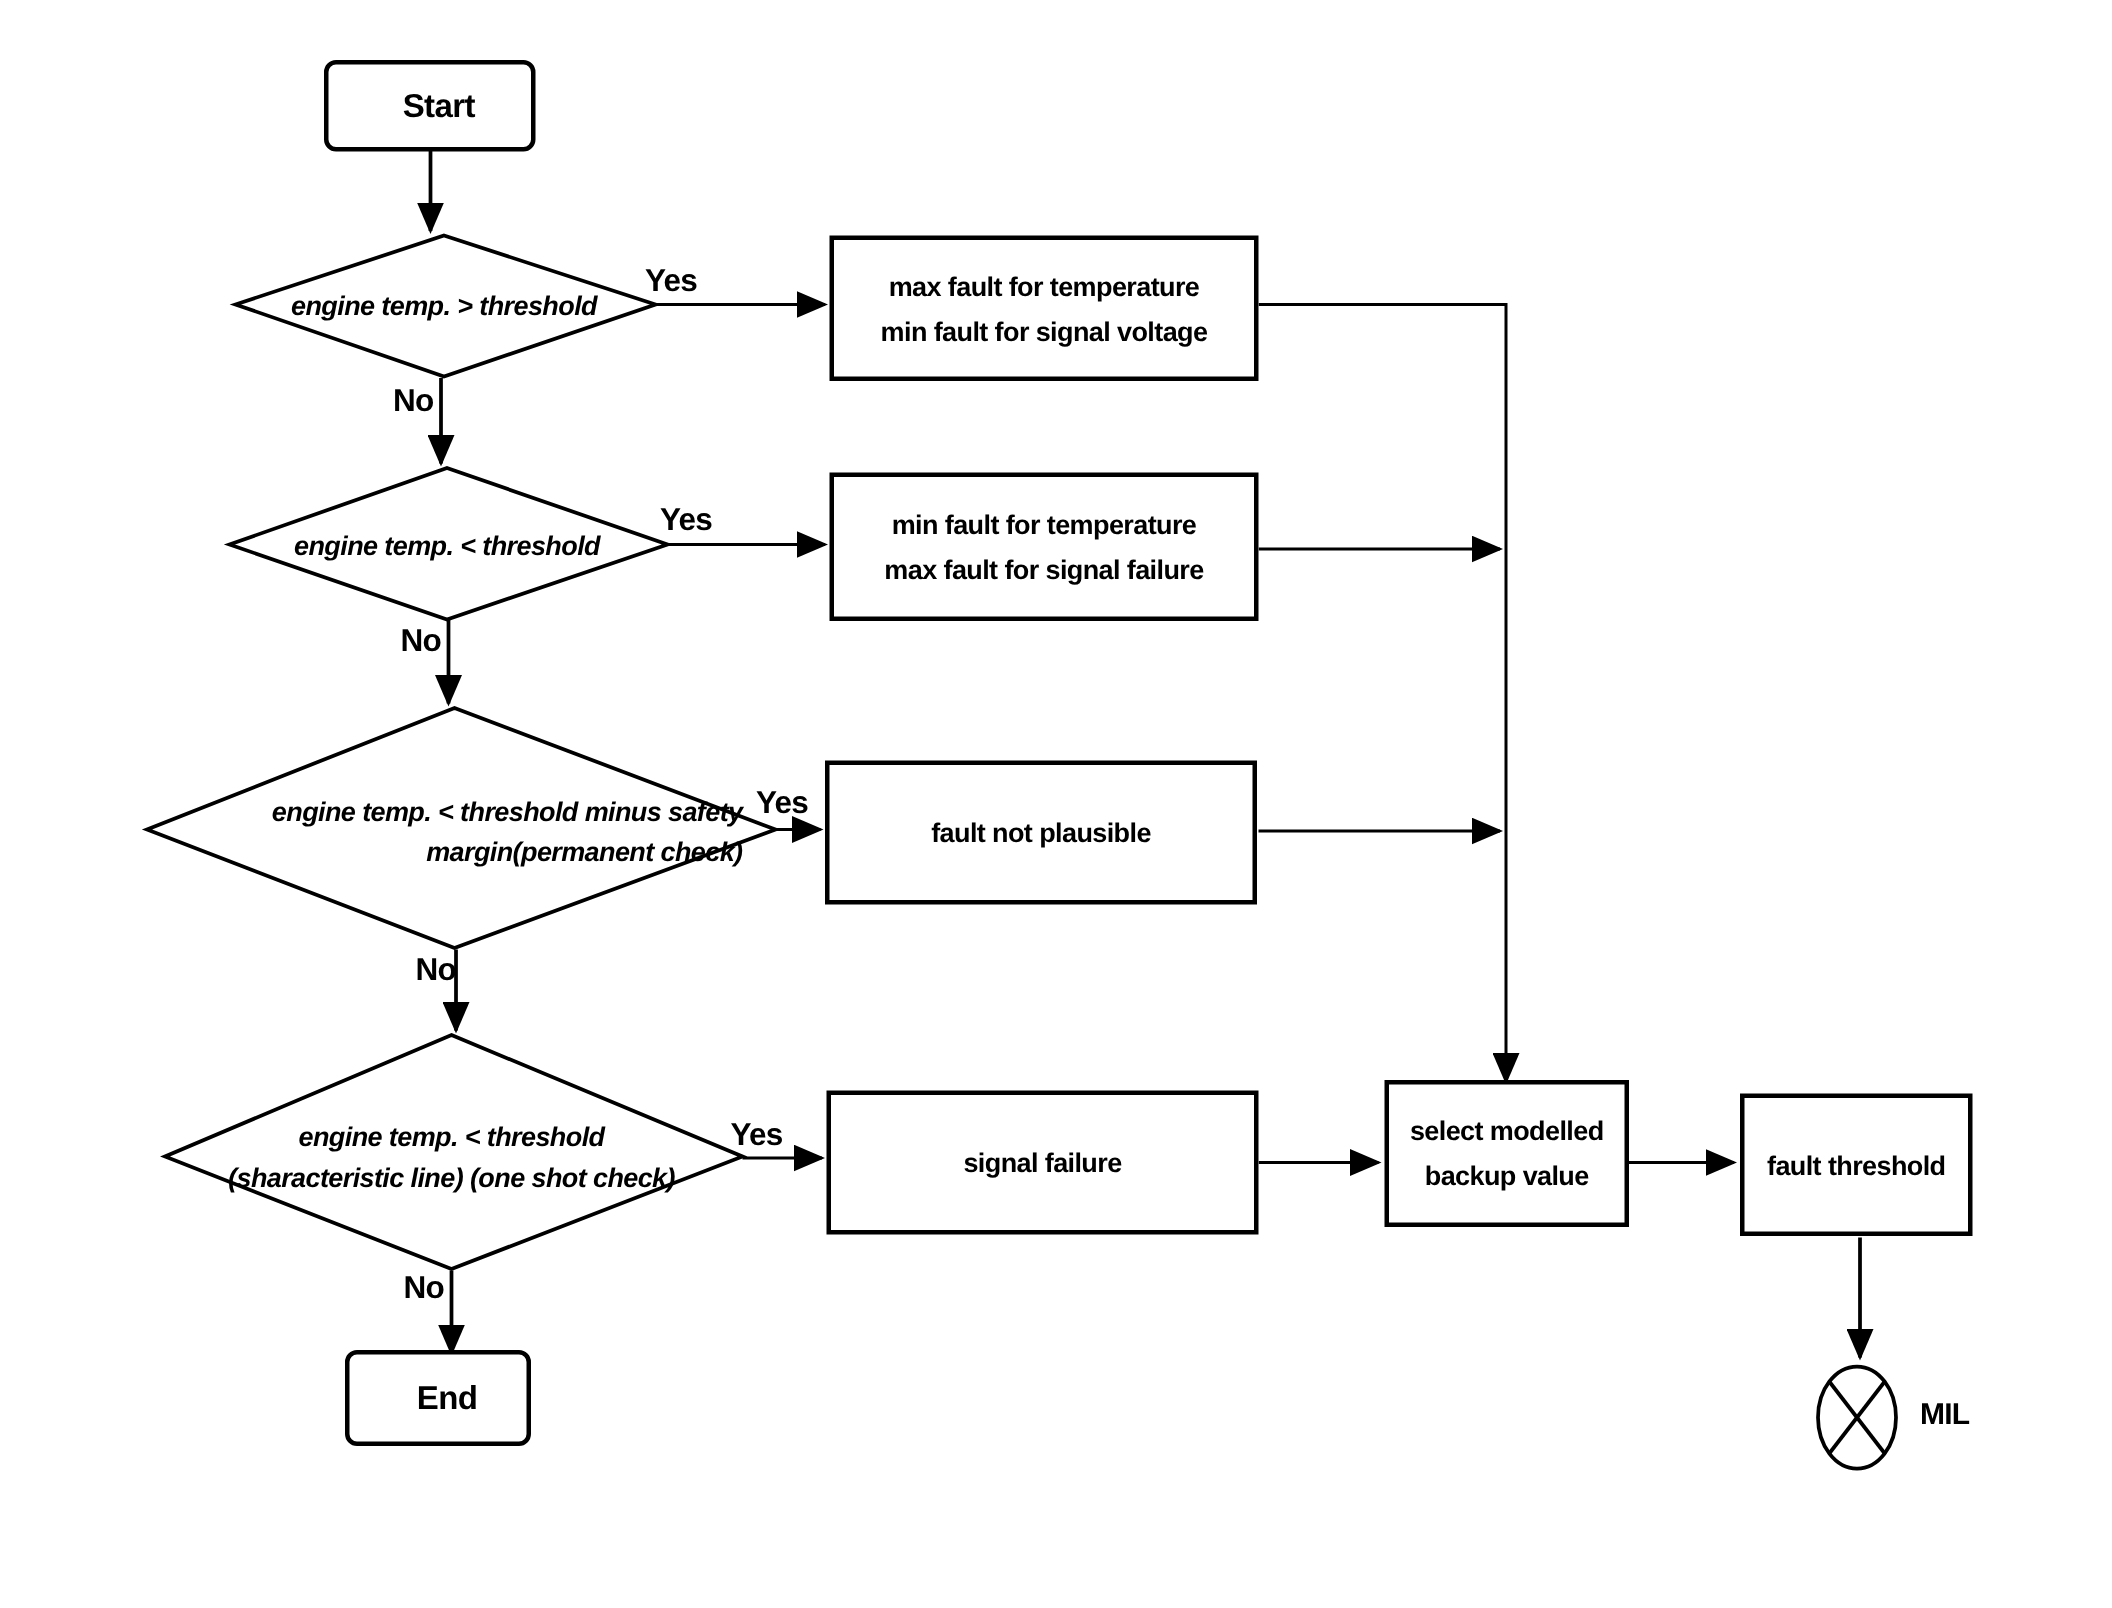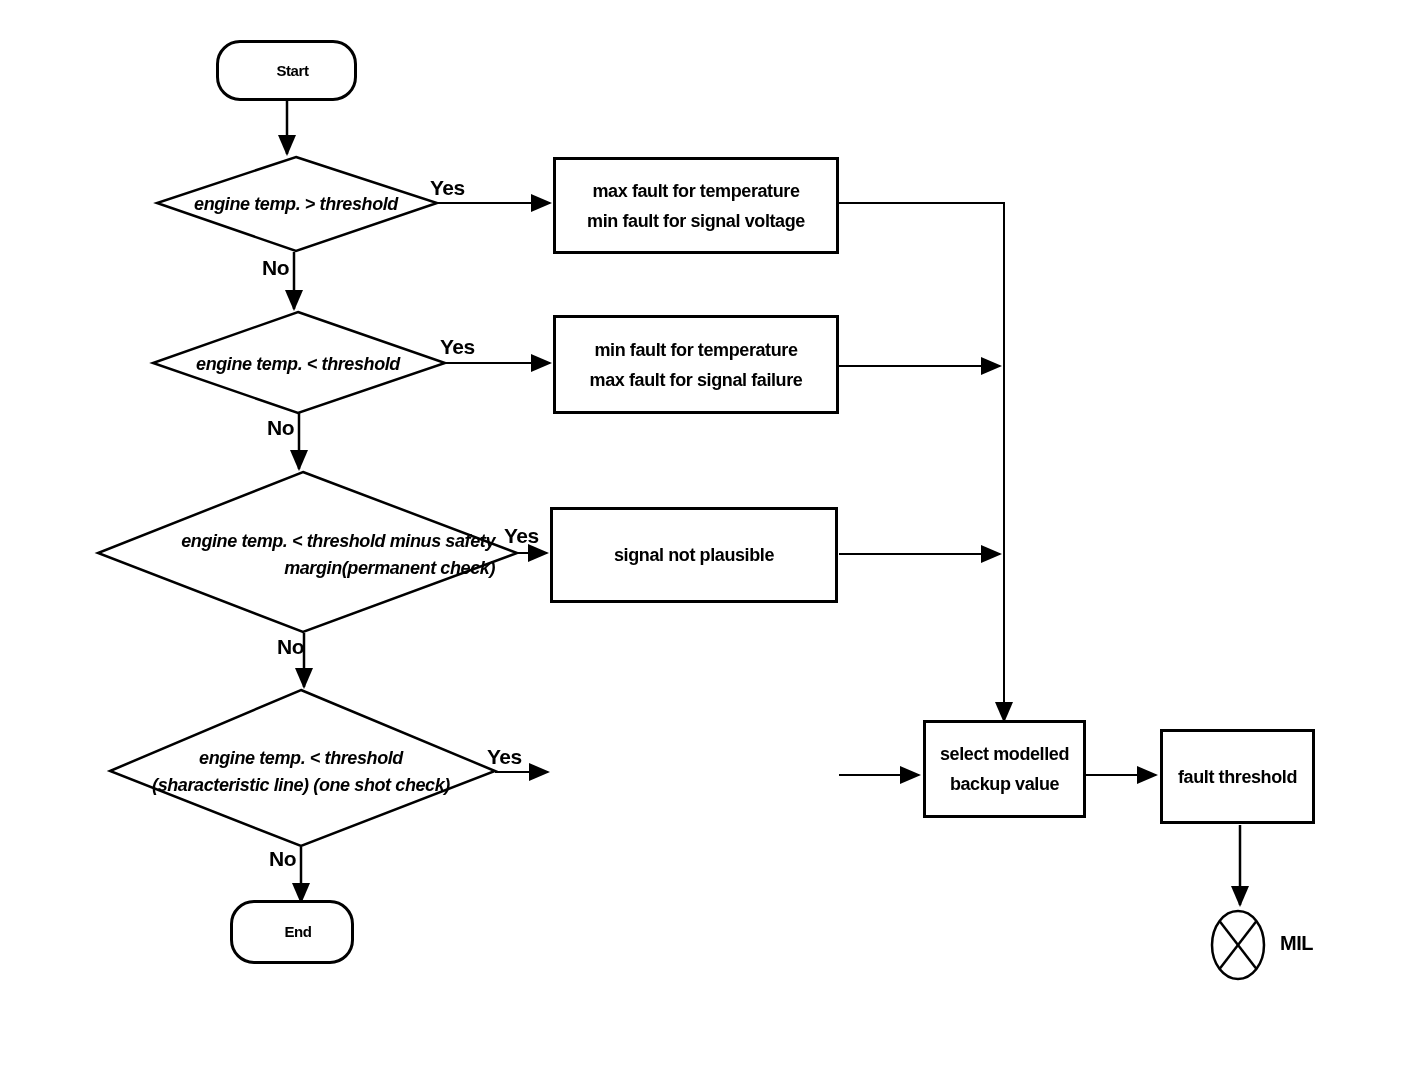--- a/index.html
+++ b/index.html
@@ -7,21 +7,21 @@
     position:relative; width:1408px; height:1072px; background:#ffffff;
     font-family:"Liberation Sans", sans-serif; color:#000000; overflow:hidden;
   }
   .connector-layer { position:absolute; left:0; top:0; width:1408px; height:1072px; }
   .node {
     position:absolute; box-sizing:border-box; border:3px solid #000; background:#fff;
     display:flex; align-items:center; justify-content:center; text-align:center;
     font-weight:bold; font-size:18px; letter-spacing:-0.4px; line-height:30px;
     white-space:pre-line;
   }
-  .terminal { border-radius:24px; font-size:15px;padding-left:12px; }
+  .terminal { border-radius:8px; font-size:22px;padding-left:12px; }
   .decision-label {
     position:absolute; text-align:center; font-weight:bold; font-size:18px;
     letter-spacing:-0.4px; line-height:27px; white-space:pre-line;font-style:italic;
   }
   .edge-label {
     position:absolute; font-weight:bold; font-size:21px; letter-spacing:-0.5px;
   }
   .mil-label { position:absolute; font-weight:bold; font-size:20px; letter-spacing:-0.5px; }
   svg path, svg polygon, svg ellipse, svg line { vector-effect:none; }
 </style>
@@ -73,21 +73,22 @@
   <div class="decision-label" style="left:168px; top:351px; width:260px;">engine temp. &lt; threshold</div>
   <div class="decision-label" style="left:115px; top:528px; width:380px;text-align:right;">engine temp.  &lt; threshold minus safety
 margin(permanent check)</div>
   <div class="decision-label" style="left:111px; top:745px; width:380px;">engine temp. &lt; threshold
 (sharacteristic line) (one shot check)</div>
 
   <div class="node" style="left:553px; top:157px; width:286px; height:97px;">max fault for temperature
 min fault for signal voltage</div>
   <div class="node" style="left:553px; top:315px; width:286px; height:99px;">min fault for temperature
 max fault for signal failure</div>
-  <div class="node" style="left:550px; top:507px; width:288px; height:96px;">signal not plausible</div>
+  <div class="node" style="left:550px; top:507px; width:288px; height:96px;">fault not plausible</div>
+  <div class="node" style="left:551px; top:727px; width:288px; height:96px;">signal failure</div>
   <div class="node" style="left:923px; top:720px; width:163px; height:98px;">select modelled
 backup value</div>
   <div class="node" style="left:1160px; top:729px; width:155px; height:95px;">fault threshold</div>
 
   <div class="edge-label" style="left:430px; top:176px;">Yes</div>
   <div class="edge-label" style="left:262px; top:256px;">No</div>
   <div class="edge-label" style="left:440px; top:335px;">Yes</div>
   <div class="edge-label" style="left:267px; top:416px;">No</div>
   <div class="edge-label" style="left:504px; top:524px;">Yes</div>
   <div class="edge-label" style="left:277px; top:635px;">No</div>

